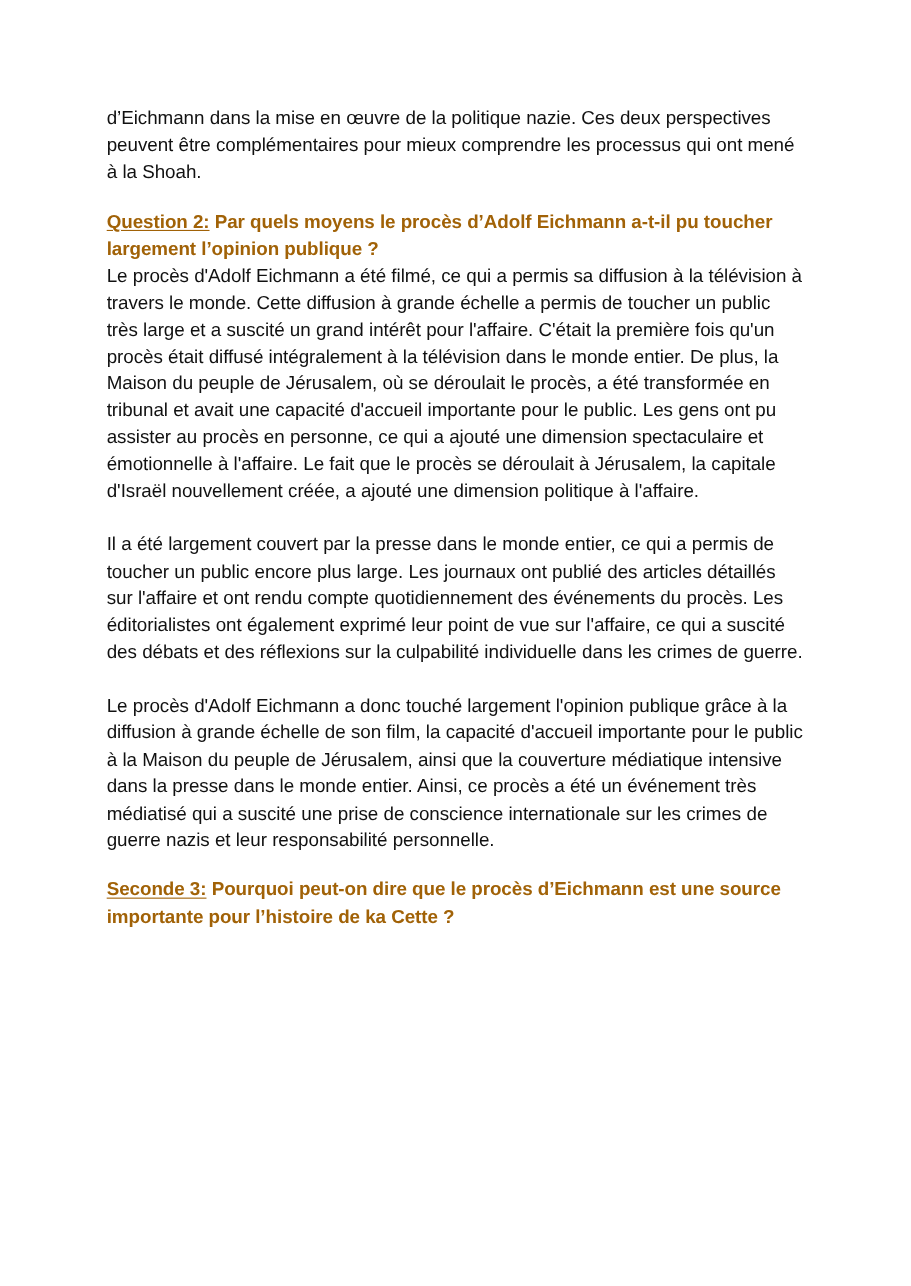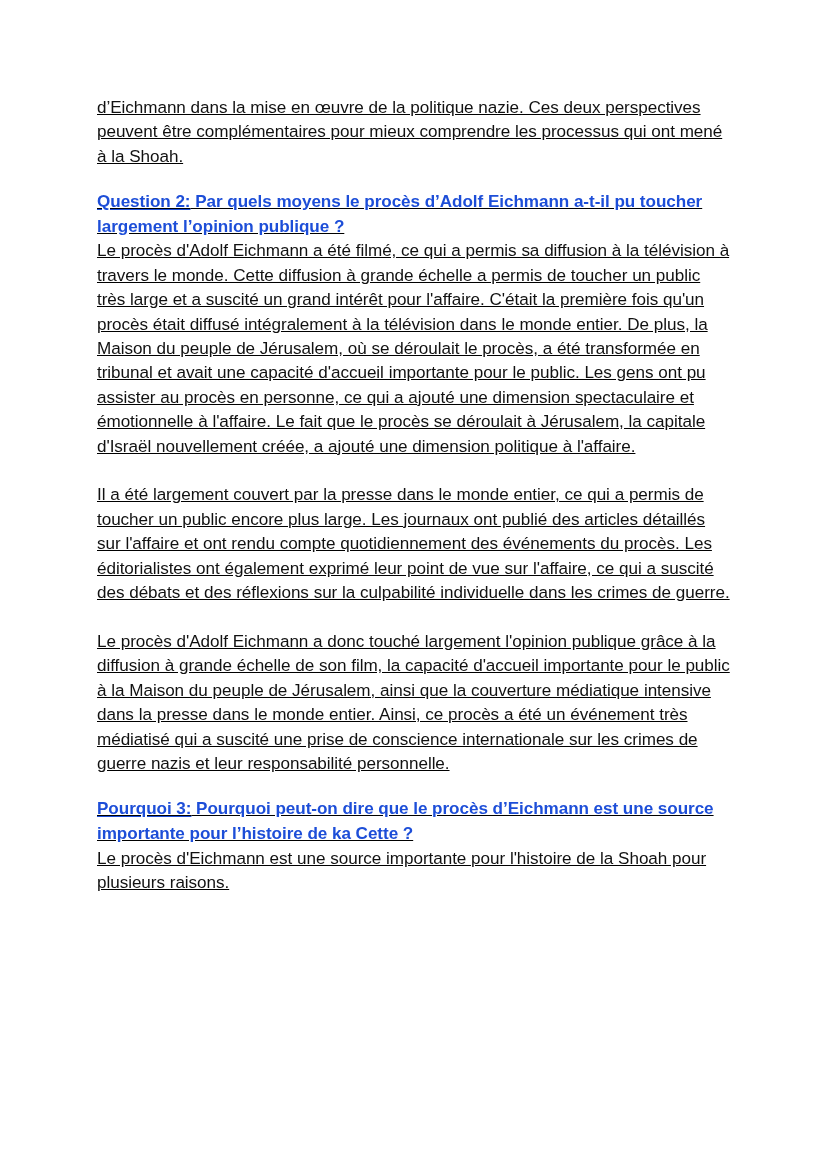--- a/index.html
+++ b/index.html
@@ -16,21 +16,20 @@
     color: #000000;
     -webkit-font-smoothing: antialiased;
   }
   .page {
     position: relative;
     width: 828px;
     height: 880px;
     background: #ffffff;
     box-sizing: border-box;
     padding: 96px 96px 60px 97px;
-    text-decoration: underline;
   }
   .doc-body {
     width: 636px;
   }
   .para {
     margin: 0;
     font-size: 17.1px;
     line-height: 24.4px;
     letter-spacing: -0.05px;
     word-spacing: 0.1px;
@@ -42,21 +41,21 @@
     height: 24.4px;
   }
   .gap-small {
     height: 21px;
   }
   .heading {
     margin: 0;
     font-size: 17.1px;
     line-height: 24.6px;
     font-weight: bold;
-    color: #1d4ed8;
+    color: #a16207;
     letter-spacing: -0.05px;
   }
   .heading .q-label {
     text-decoration: underline;
     text-underline-offset: 2px;
   }
   .heading .q-rest {
     text-decoration: none;
   }
 </style>
@@ -80,22 +79,21 @@
 
     <p class="para">Il a été largement couvert par la presse dans le monde entier, ce qui a permis de toucher un public encore plus large. Les journaux ont publié des articles détaillés sur l'affaire et ont rendu compte quotidiennement des événements du procès. Les éditorialistes ont également exprimé leur point de vue sur l'affaire, ce qui a suscité des débats et des réflexions sur la culpabilité individuelle dans les crimes de guerre.</p>
 
     <div class="gap-blank"></div>
 
     <p class="para">Le procès d'Adolf Eichmann a donc touché largement l'opinion publique grâce à la diffusion à grande échelle de son film, la capacité d'accueil importante pour le public à la Maison du peuple de Jérusalem, ainsi que la couverture médiatique intensive dans la presse dans le monde entier. Ainsi, ce procès a été un événement très médiatisé qui a suscité une prise de conscience internationale sur les crimes de guerre nazis et leur responsabilité personnelle.</p>
 
     <div class="gap-small"></div>
 
     <p class="heading">
-      <span class="q-label">Pourquoi 3:</span><span class="q-rest"> Pourquoi peut-on dire que le procès d’Eichmann est une source importante pour l’histoire de ka Cette ?</span>
+      <span class="q-label">Seconde 3:</span><span class="q-rest"> Pourquoi peut-on dire que le procès d’Eichmann est une source importante pour l’histoire de ka Cette ?</span>
     </p>
 
-    <p class="para">Le procès d'Eichmann est une source importante pour l'histoire de la Shoah pour plusieurs raisons.</p>
 
     <div class="gap-blank"></div>
 
 
   </div>
 </div>
 
 </body></html>

